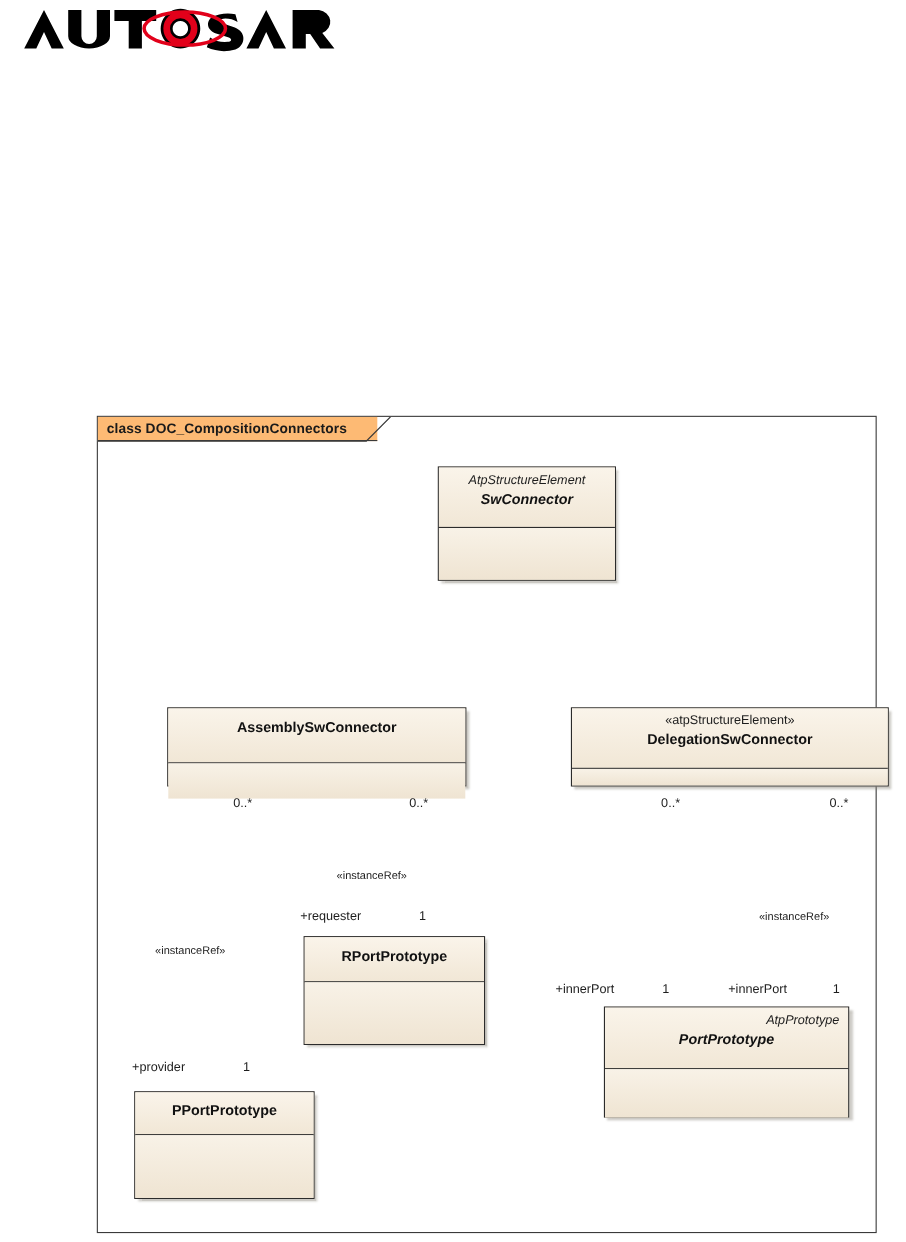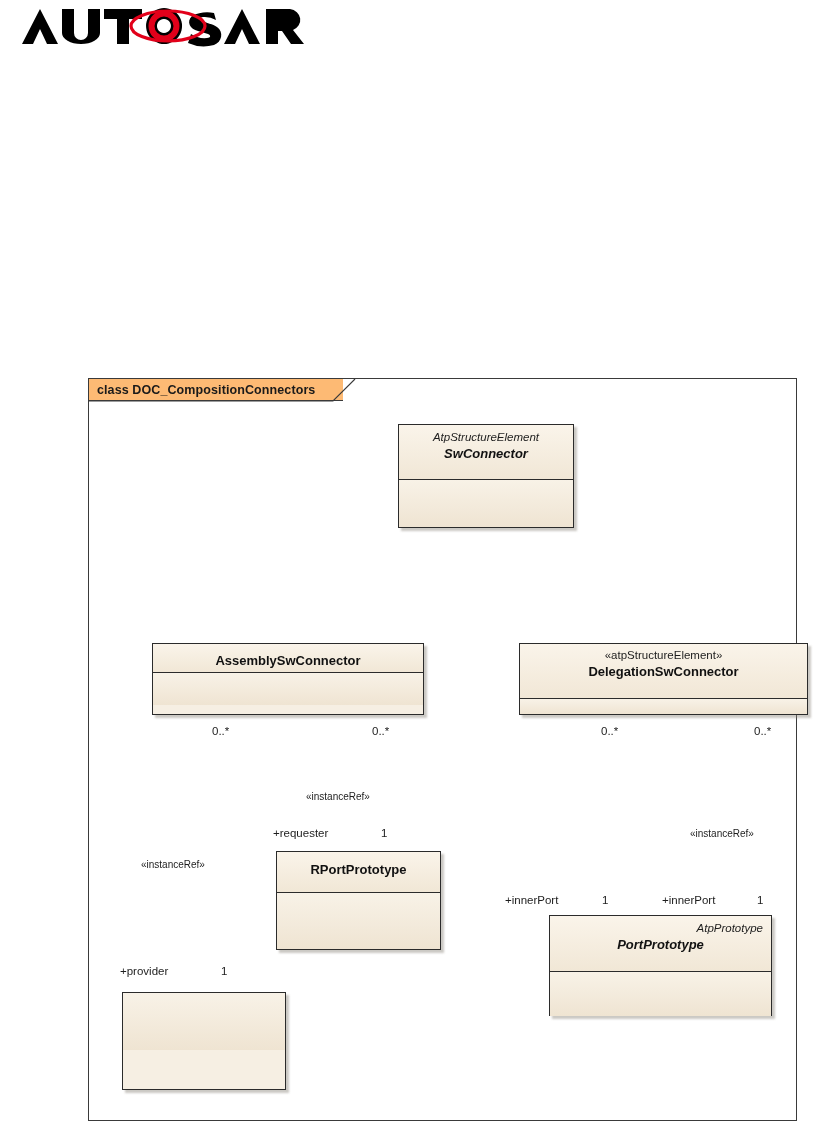--- a/index.html
+++ b/index.html
@@ -200,30 +200,30 @@
   </g>
 </svg>
 
 <div id="diagram-frame">
   <div id="frame-title">class DOC_CompositionConnectors</div>
   <svg id="frame-title-slant">
     <path d="M0 22 L244 22 L266 0" fill="none" stroke="#3a3a3a" stroke-width="1.2"></path>
   </svg>
 </div>
 
-<div class="uml-class" style="left:398px; top:424px; width:176px; height:104px;">
+<div class="uml-class" style="left:398px; top:424px; width:162px; height:104px;">
   <div class="uml-head" style="height:55px;">
     <span class="stereo">AtpStructureElement</span>
     <span class="cname italic">SwConnector</span>
   </div>
   <div class="uml-body" style="height:47px;"></div>
 </div>
 
 <div class="uml-class" style="left:152px; top:643px; width:272px; height:72px;">
-  <div class="uml-head" style="height:29px; padding-top:8px;">
+  <div class="uml-head" style="height:50px; padding-top:8px;">
     <span class="cname">AssemblySwConnector</span>
   </div>
   <div class="uml-body" style="height:32px;"></div>
 </div>
 
 <div class="uml-class" style="left:519px; top:643px; width:289px; height:72px;">
   <div class="uml-head" style="height:55px; padding-top:4px;">
     <span class="stereo" style="font-style:normal;">«atpStructureElement»</span>
     <span class="cname">DelegationSwConnector</span>
   </div>
@@ -231,20 +231,23 @@
 </div>
 
 <div class="uml-class" style="left:276px; top:851px; width:165px; height:99px;">
   <div class="uml-head" style="height:41px; padding-top:9px;">
     <span class="cname">RPortPrototype</span>
   </div>
   <div class="uml-body" style="height:56px;"></div>
 </div>
 
 <div class="uml-class" style="left:122px; top:992px; width:164px; height:98px;">
+  <div class="uml-head" style="height:39px; padding-top:8px;">
+    <span class="cname">PPortPrototype</span>
+  </div>
   <div class="uml-body" style="height:57px;"></div>
 </div>
 
 <div class="uml-class" style="left:549px; top:915px; width:223px; height:101px;">
   <div class="uml-head" style="height:56px; padding-top:5px;">
     <span class="stereo right">AtpPrototype</span>
     <span class="cname italic">PortPrototype</span>
   </div>
   <div class="uml-body" style="height:44px;"></div>
 </div>

